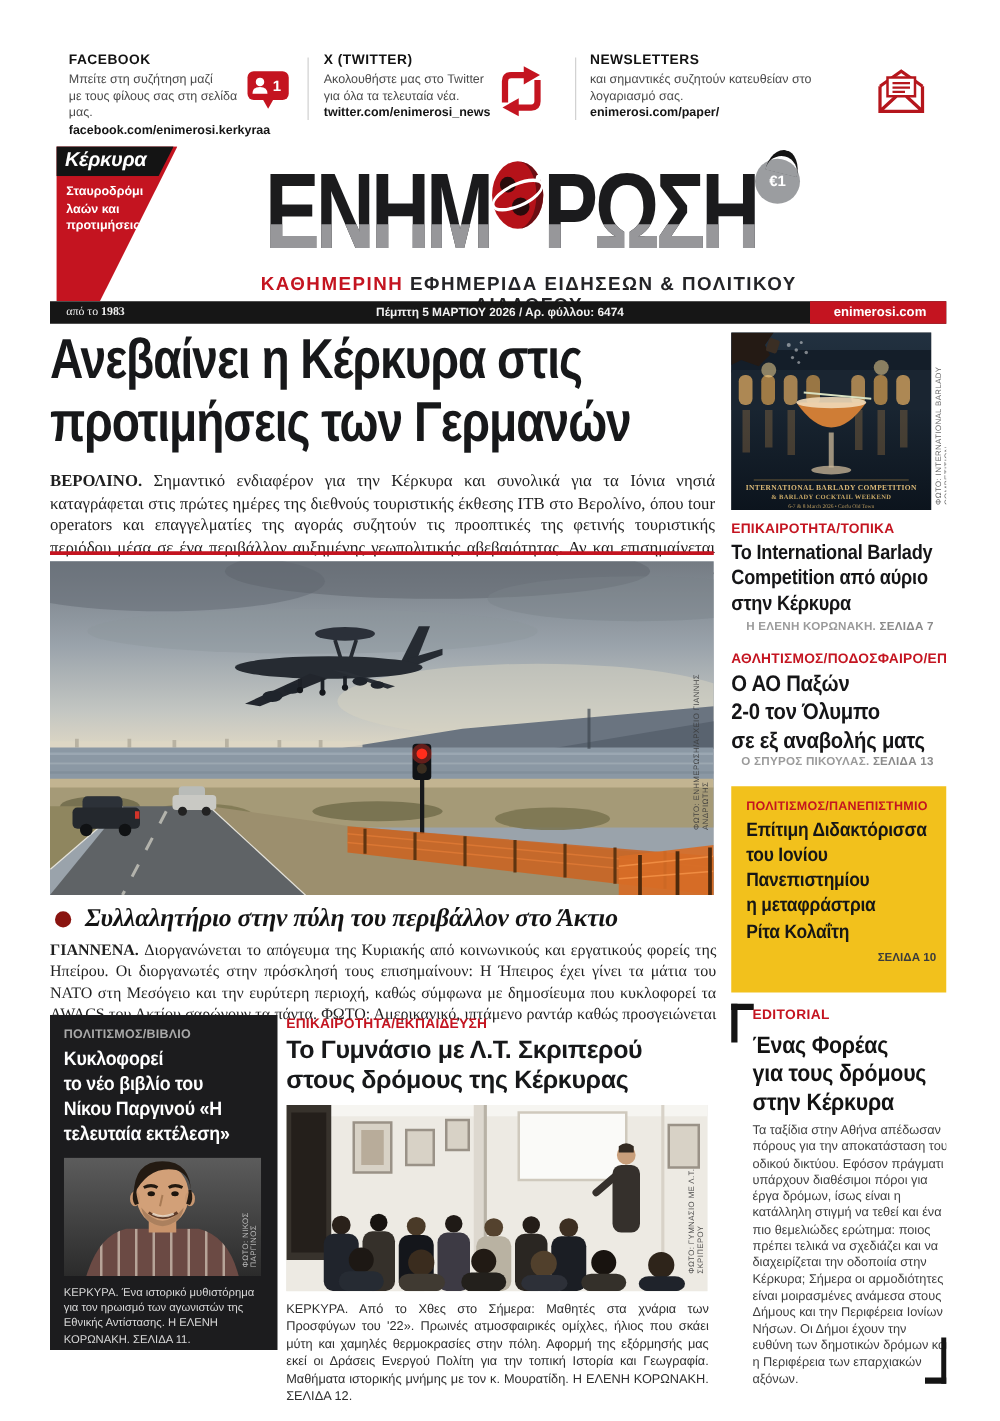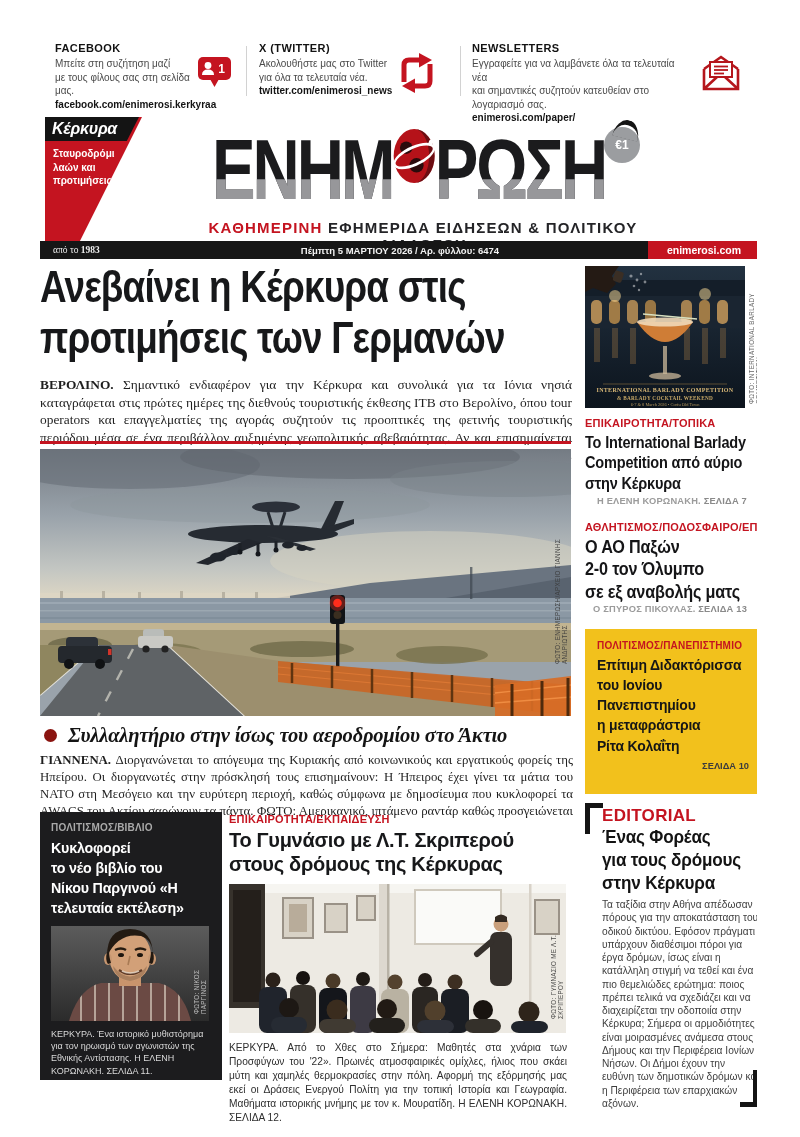--- a/index.html
+++ b/index.html
@@ -104,21 +104,21 @@
 
   .yellow-box{position:absolute;left:585px;top:629px;width:176px;height:165px;background:#f2c11c;
               padding:11px 12px;box-sizing:border-box;}
   .yellow-box .sec-label{font-size:10px;}
   .yb-lines{margin-top:4px;transform:scaleX(.9);transform-origin:left top;}
   .yb-lines div{font-size:15.5px;font-weight:800;line-height:1.3;color:#161616;white-space:nowrap;letter-spacing:-.2px;}
   .yb-page{text-align:right;font-size:9.3px;font-weight:700;color:#3c3c3c;margin-top:5px;transform:none;}
 
   .ed-bracket-tl{position:absolute;left:585px;top:803px;width:13px;height:26px;
                  border-left:5px solid #141414;border-top:5px solid #141414;}
-  .ed-label{position:absolute;left:602px;top:806px;font-size:17px;font-weight:800;color:#c41420;letter-spacing:.3px;}
+  .ed-label{position:absolute;left:602px;top:806px;font-size:11px;font-weight:800;color:#c41420;letter-spacing:.3px;}
   .ed-lines{position:absolute;left:602px;top:826px;transform:scaleX(.9);transform-origin:left top;}
   .ed-lines div{font-size:19px;font-weight:800;line-height:1.2;color:#131313;white-space:nowrap;letter-spacing:-.2px;}
   .ed-body{position:absolute;left:602px;top:898px;width:158px;font-size:10.2px;line-height:1.3;color:#3f3f3f;}
   .ed-byline{position:absolute;left:588px;top:1082px;width:148px;text-align:right;line-height:1.5;}
   .ed-bracket-br{position:absolute;left:740px;top:1070px;width:13px;height:32px;
                  border-right:5px solid #141414;border-bottom:5px solid #141414;}
 </style>
 </head>
 <body>
 
@@ -148,21 +148,20 @@
   <svg class="tb-icon" style="left:394px;top:52px;" width="46" height="42" viewBox="0 0 46 42">
     <path d="M10,30 V13 Q10,8 15,8 H28" fill="none" stroke="#c41420" stroke-width="5"></path>
     <polygon points="25,1 38,8 25,15.5" fill="#c41420"></polygon>
     <path d="M36,12 V29 Q36,34 31,34 H18" fill="none" stroke="#c41420" stroke-width="5"></path>
     <polygon points="21,26.5 8,34 21,41" fill="#c41420"></polygon>
   </svg>
   <div class="tb-divider" style="left:460px;"></div>
 
   <div class="tb-block" style="left:472px;width:218px;">
     <div class="tb-title">NEWSLETTERS</div>
-    <div class="tb-line">Εγγραφείτε για να λαμβάνετε όλα τα τελευταία νέα</div>
     <div class="tb-line">και σημαντικές συζητούν κατευθείαν στο λογαριασμό σας.</div>
     <div class="tb-url">enimerosi.com/paper/</div>
   </div>
   <svg class="tb-icon" style="left:700px;top:54px;" width="42" height="38" viewBox="0 0 42 38">
     <path d="M4,15 L21,3 L38,15" fill="none" stroke="#b5161c" stroke-width="2.6"></path>
     <rect x="10" y="8" width="22" height="15" fill="#fff" stroke="#b5161c" stroke-width="2"></rect>
     <line x1="14" y1="12.5" x2="28" y2="12.5" stroke="#b5161c" stroke-width="1.8"></line>
     <line x1="14" y1="16" x2="28" y2="16" stroke="#b5161c" stroke-width="1.8"></line>
     <line x1="14" y1="19.5" x2="24" y2="19.5" stroke="#b5161c" stroke-width="1.8"></line>
     <path d="M4,15 V35 H38 V15 M4,35 L17,23 M38,35 L25,23" fill="none" stroke="#b5161c" stroke-width="2.6"></path>
@@ -321,21 +320,21 @@
         <circle cx="52" cy="51" r="2.5" fill="#14171c"></circle>
           <circle cx="70" cy="53" r="2.5" fill="#14171c"></circle>
           <circle cx="88" cy="49" r="2.5" fill="#14171c"></circle>
       </g>
     </svg>
     <div class="vcredit" style="right:3px;top:55px;height:160px;">ΦΩΤΟ: ΕΝΗΜΕΡΩΣΗ/ΑΡΧΕΙΟ ΓΙΑΝΝΗΣ ΑΝΔΡΙΩΤΗΣ</div>
   </div>
 
   <div class="cap-head">
     <span class="cap-bullet"></span>
-    <span class="cap-title">Συλλαλητήριο στην ίσως του αεροδρομίου στο Άκτιο</span>
+    <span class="cap-title">Συλλαλητήριο στην πύλη του περιβάλλον στο Άκτιο</span>
   </div>
   <div class="cap-body">
     <span class="lead-word">ΓΙΑΝΝΕΝΑ. </span><span>Διοργανώνεται το απόγευμα της Κυριακής από κοινωνικούς και εργατικούς φορείς της Ηπείρου. Οι διοργανωτές στην πρόσκλησή τους επισημαίνουν: Η Ήπειρος έχει γίνει τα μάτια του ΝΑΤΟ στη Μεσόγειο και την ευρύτερη περιοχή, καθώς σύμφωνα με δημοσίευμα που κυκλοφορεί τα AWACS του Ακτίου σαρώνουν τα πάντα. ΦΩΤΟ: Αμερικανικό, ιπτάμενο ραντάρ καθώς προσγειώνεται στο αεροδρόμιο/βάση του Ακτίου.</span>
   </div>
 
   <div class="book-box">
     <div class="sec-label">ΠΟΛΙΤΙΣΜΟΣ/ΒΙΒΛΙΟ</div>
     <div class="book-lines">
       <div>Κυκλοφορεί</div>
       <div>το νέο βιβλίο του</div>

